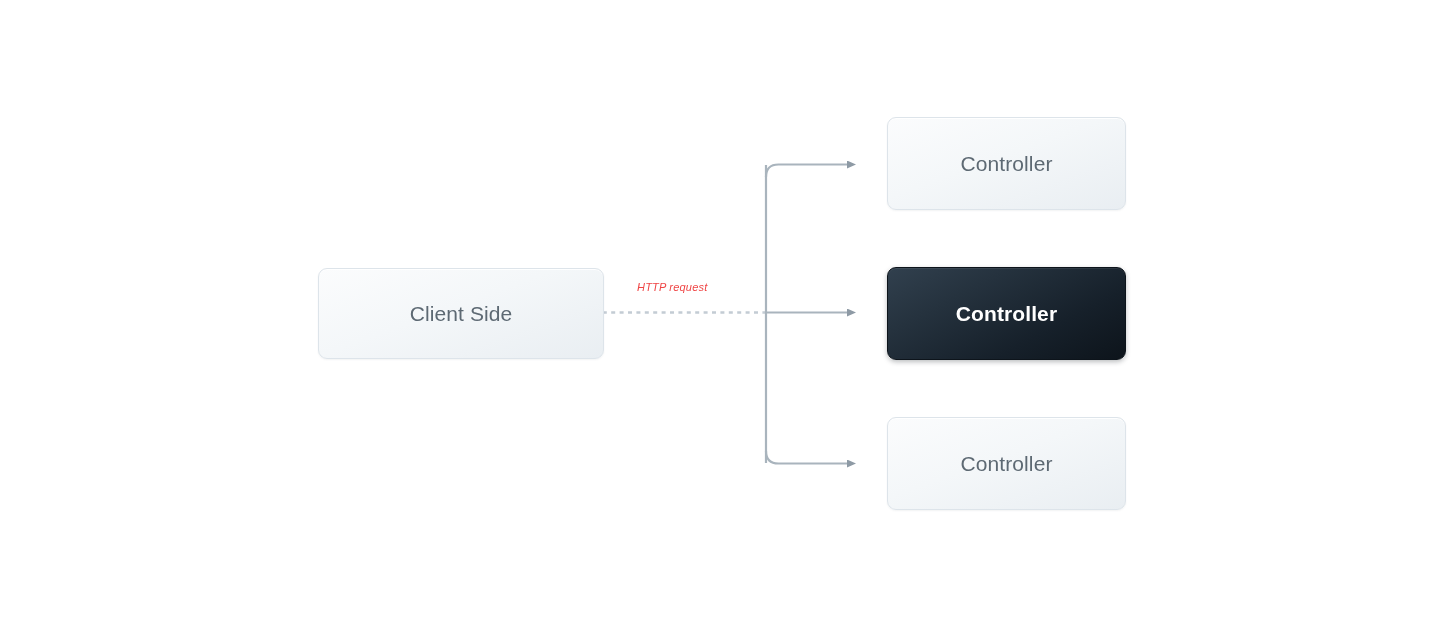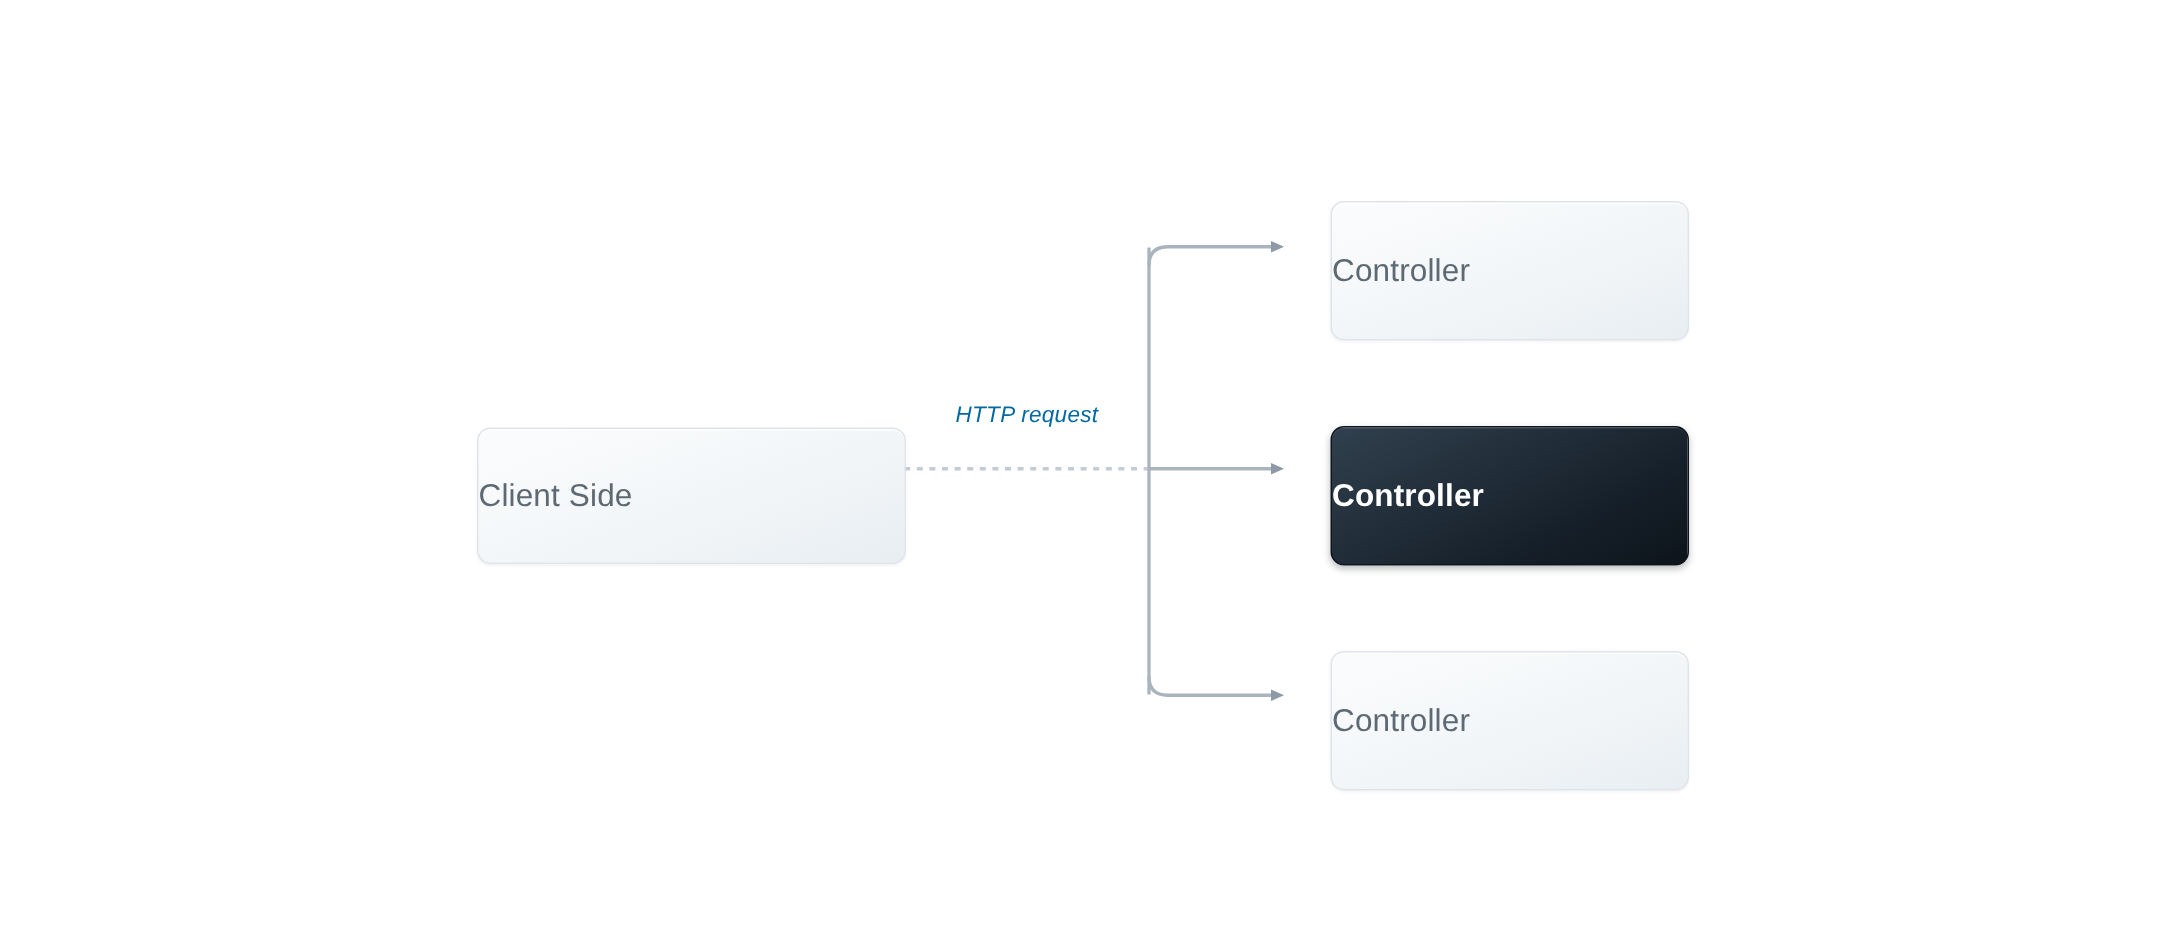--- a/index.html
+++ b/index.html
@@ -19,23 +19,23 @@
     background: #ffffff;
     overflow: hidden;
   }
 
   
   .node {
     position: absolute;
     box-sizing: border-box;
     display: flex;
     align-items: center;
+    justify-content: center;
     border-radius: 9px;
     user-select: none;
-    margin-top: 17px;
   }
 
   .node-light {
     background: linear-gradient(160deg, #fbfcfd 0%, #f4f7f9 45%, #e9eef2 100%);
     border: 1px solid #dde4ea;
     box-shadow: 0 1px 2px rgba(40, 55, 70, 0.06),
                 0 1px 0 rgba(255, 255, 255, 0.9) inset;
   }
 
   .node-light .node-label {
@@ -79,24 +79,24 @@
     top: 0;
     width: 1444px;
     height: 624px;
     pointer-events: none;
   }
 
   
   #edge-label-http-request {
     position: absolute;
     left: 637px;
-    top: 268px;
-    font-size: 15px;
+    top: 281px;
+    font-size: 11px;
     font-style: italic;
-    color: #0369a1;
+    color: #ef4444;
     white-space: nowrap;
     letter-spacing: 0.2px;
     user-select: none;
   }
 </style>
 </head>
 <body>
 
 <div id="canvas">
 

